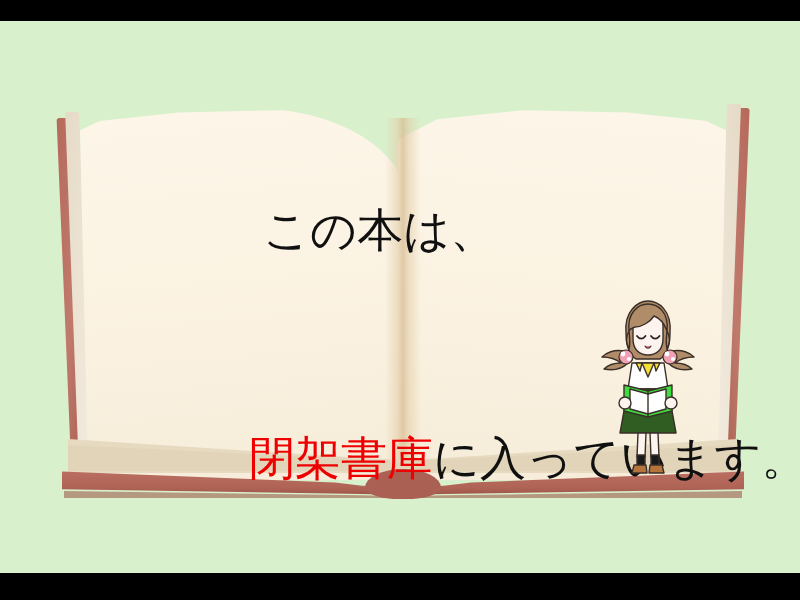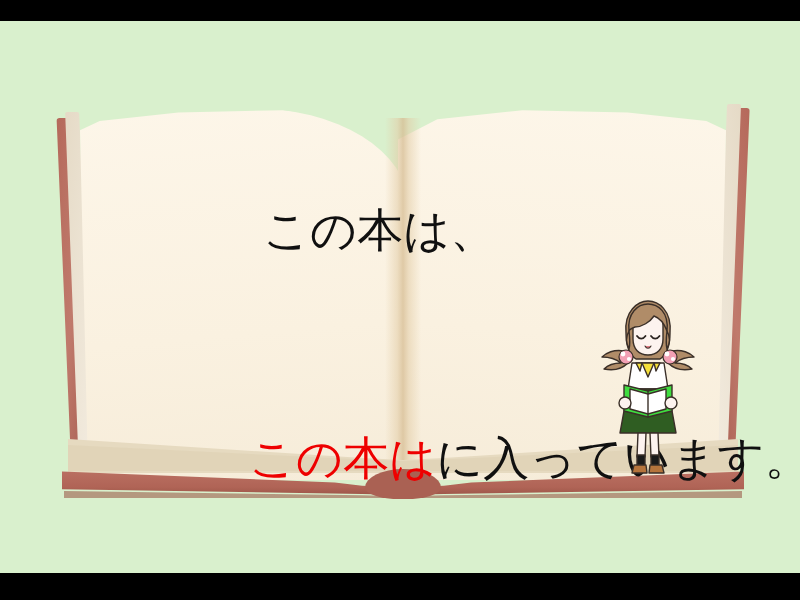--- a/index.html
+++ b/index.html
@@ -245,21 +245,21 @@
       <div class="bottom-cover"></div>
       <div class="bottom-shadow"></div>
       <div class="spine-bump"></div>
     </div>
 
     <div id="text-block">
       <div class="line indent">
         <span>この本は、</span>
       </div>
       <div class="line">
-        <span class="hl">この本は</span><span>に入っています。</span>
+        <span class="hl">閉架書庫</span><span>に入っています。</span>
       </div>
       <div class="line">
         
       </div>
 
     </div>
 
     <div id="girl">
       <svg viewBox="0 0 96 180" xmlns="http://www.w3.org/2000/svg">
         <g stroke="#3a2f28" stroke-width="1.4" stroke-linejoin="round" stroke-linecap="round">

